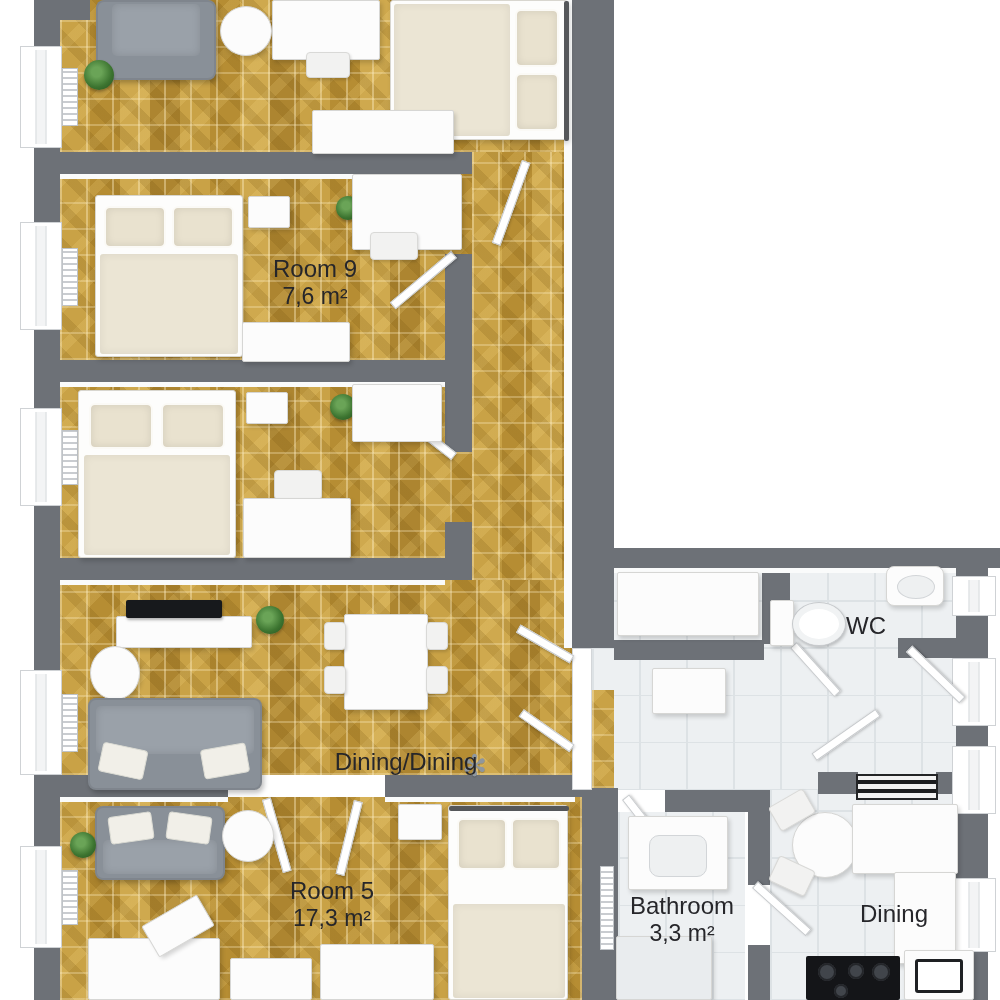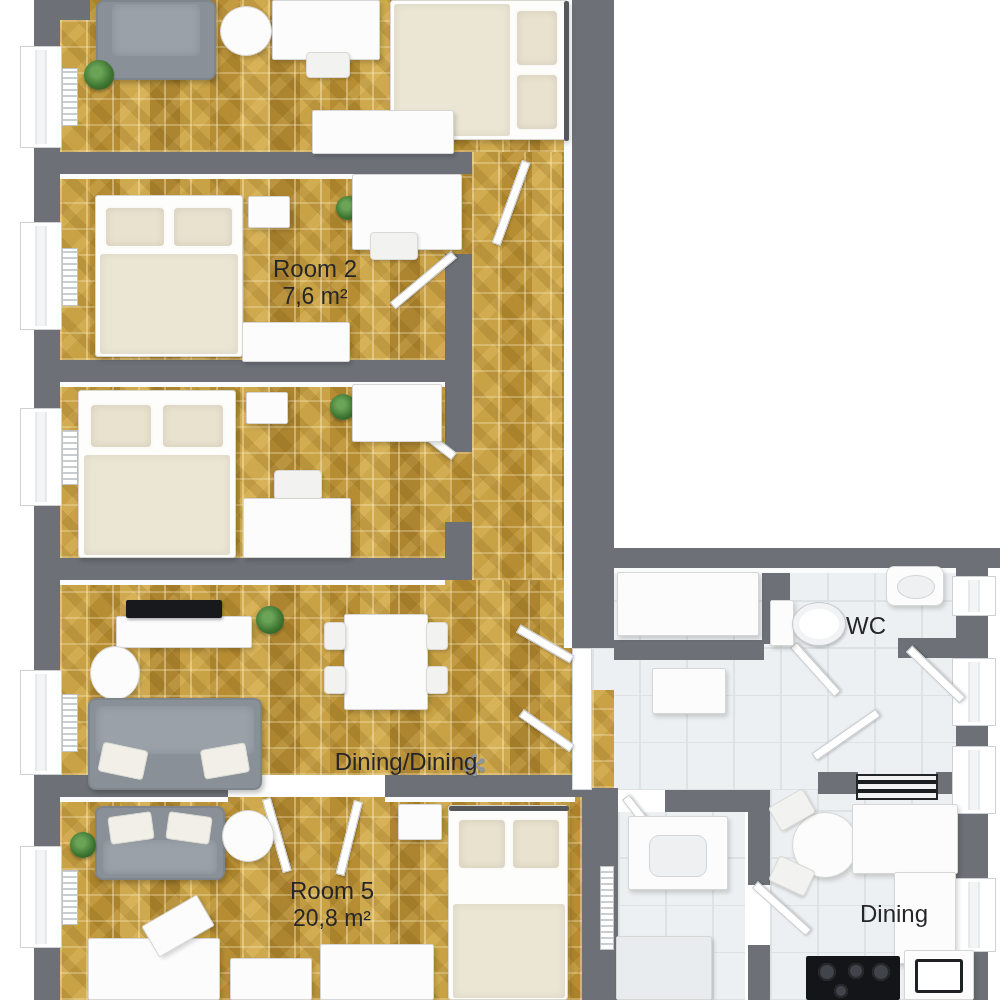--- a/index.html
+++ b/index.html
@@ -227,30 +227,34 @@
     <div class="burner" style="left:12px;top:7px;width:18px;height:18px"></div>
     <div class="burner" style="left:42px;top:7px;width:16px;height:16px"></div>
     <div class="burner" style="left:66px;top:7px;width:18px;height:18px"></div>
     <div class="burner" style="left:28px;top:28px;width:14px;height:14px"></div>
   </div>
   <div class="furn" style="left:904px;top:950px;width:70px;height:50px">
     <div style="position:absolute;left:10px;top:8px;width:48px;height:34px;background:#fff;border:3px solid #1e2023;border-radius:3px"></div>
   </div>
 
   <div class="label" style="left:315px;top:283px">
-    <div>Room 2</div>
+    <div>Room 9</div>
     <div class="area">7,6 m²</div>
   </div>
   <div class="label" style="left:406px;top:762px">
     <div>Dining/Dining</div>
   </div>
   <div class="label" style="left:332px;top:905px">
     <div>Room 5</div>
-    <div class="area">20,8 m²</div>
+    <div class="area">17,3 m²</div>
   </div>
   <div class="label" style="left:866px;top:626px">
     <div>WC</div>
   </div>
+  <div class="label" style="left:682px;top:920px">
+    <div>Bathroom</div>
+    <div class="area">3,3 m²</div>
+  </div>
   <div class="label" style="left:894px;top:914px">
     <div>Dining</div>
   </div>
 
 </div>
 
 </body></html>

